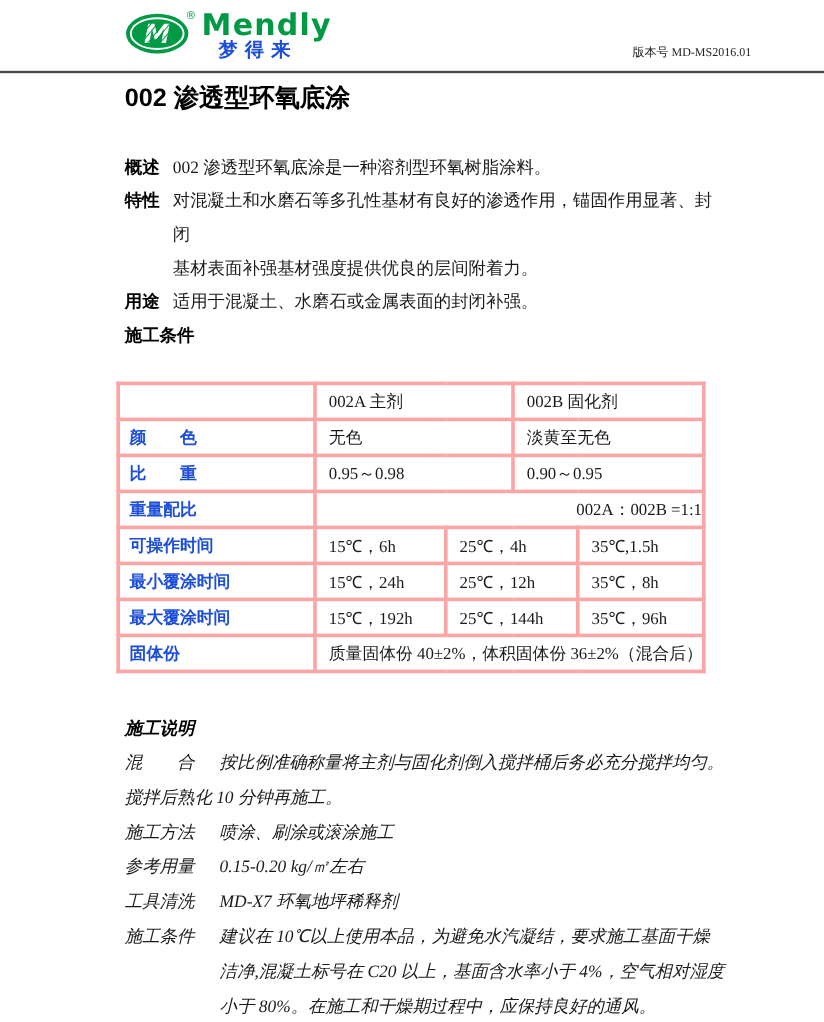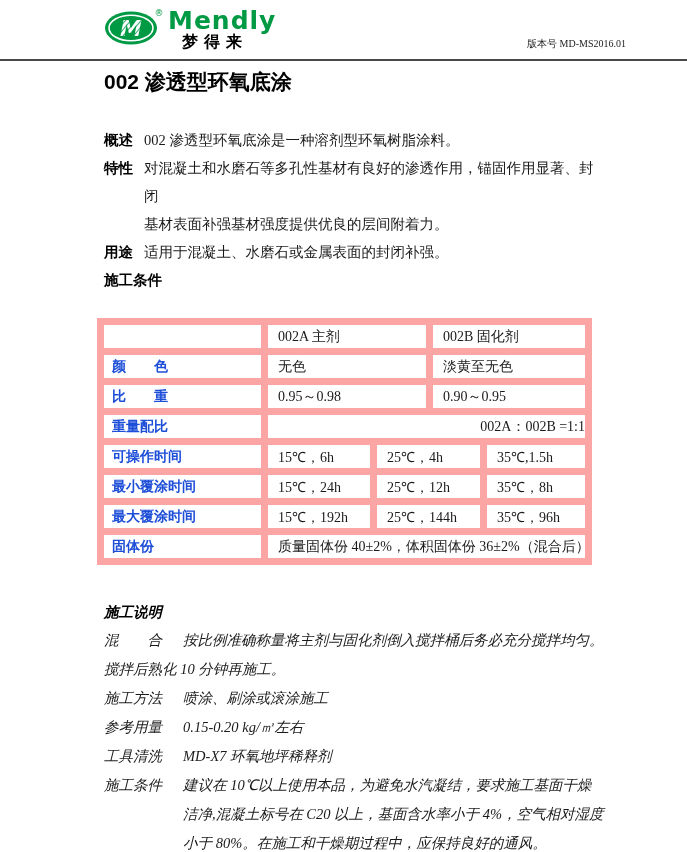--- a/index.html
+++ b/index.html
@@ -24,21 +24,21 @@
     font-size: 25px;
     line-height: 25px;
     color: #009944;
     letter-spacing: 1px;
   }
   .brand-cn {
     font-family: "DejaVu Sans", sans-serif;
     font-weight: 700;
     font-size: 16px;
     line-height: 18px;
-    color: #000000;
+    color: #1d4ed8;
     letter-spacing: 6px;
     padding-left: 14px;
   }
   .version {
     position: absolute;
     top: 37px;
     right: 61px;
     font-size: 10px;
     color: #222;
   }
@@ -82,21 +82,21 @@
   }
   
   table.spec {
     border-collapse: collapse;
     margin: 24px 0 0 -7px;
     width: 488px;
     table-layout: fixed;
     font-size: 14px;
   }
   table.spec td {
-    border: 7px solid #fca5a5;
+    border: 3px solid #fca5a5;
     height: 30px;
     padding: 0 0 0 10px;
     vertical-align: middle;
     white-space: nowrap;
     overflow: hidden;
   }
   table.spec td.lblcell {
     font-family: "Liberation Sans", sans-serif;
     font-weight: 700;
     padding-left: 8px;

